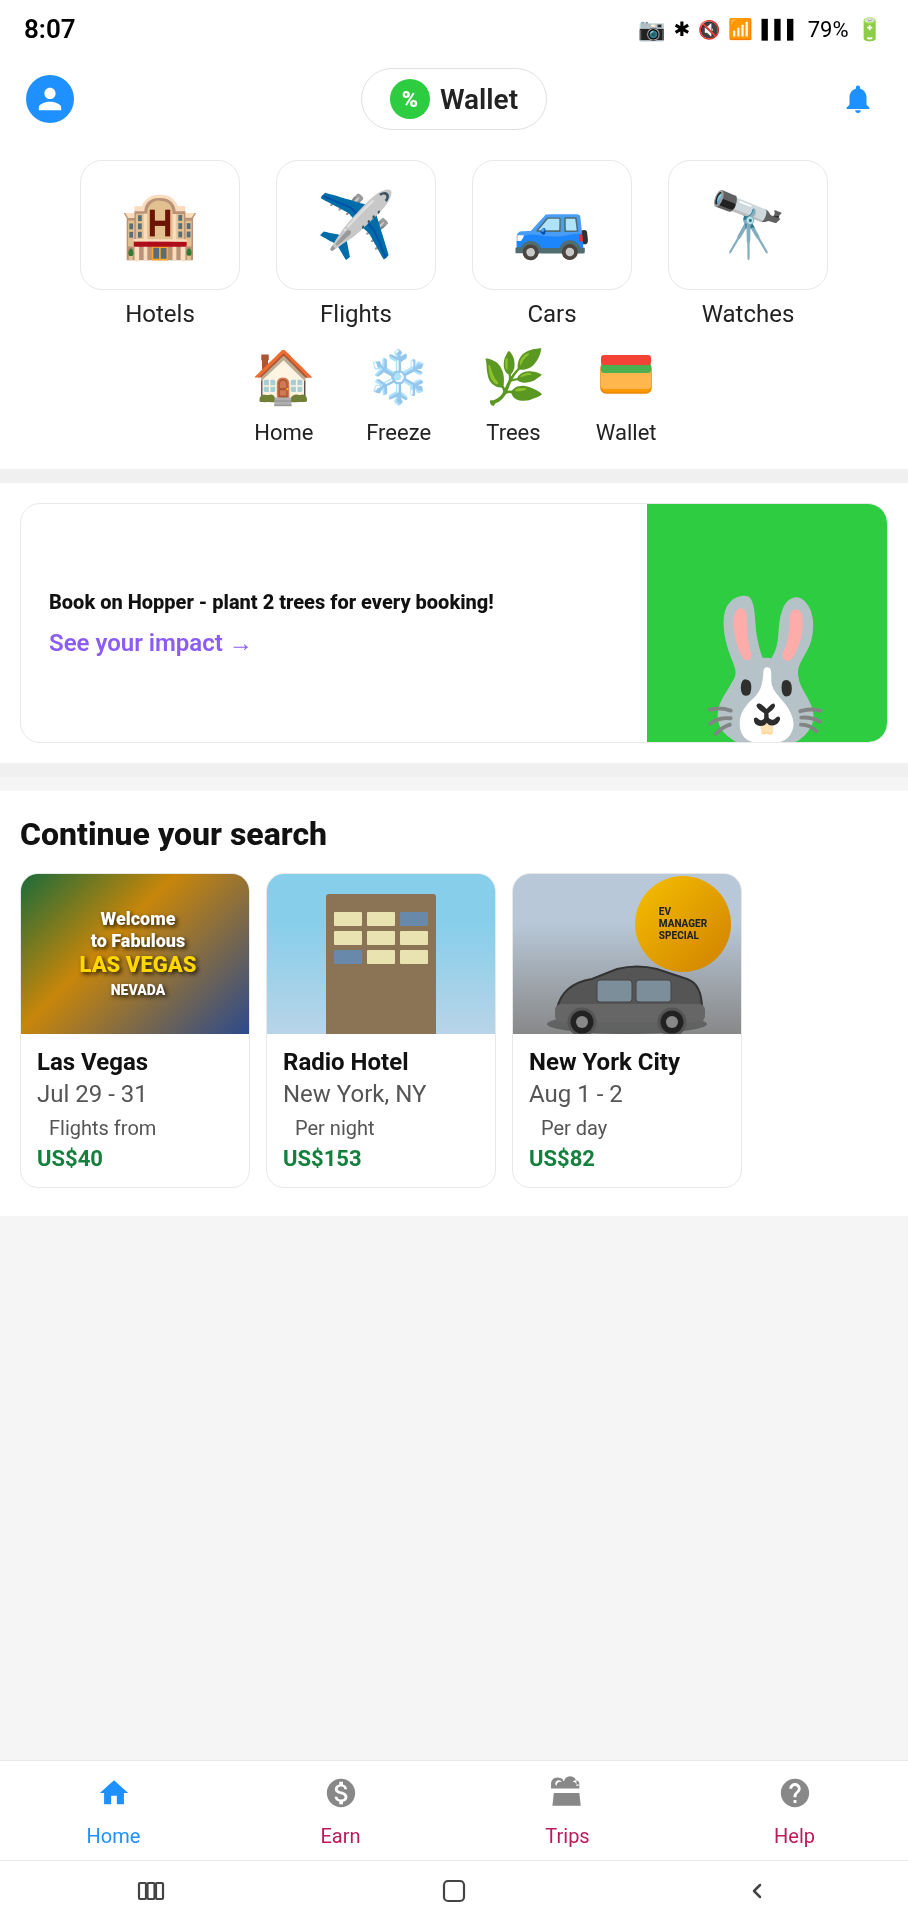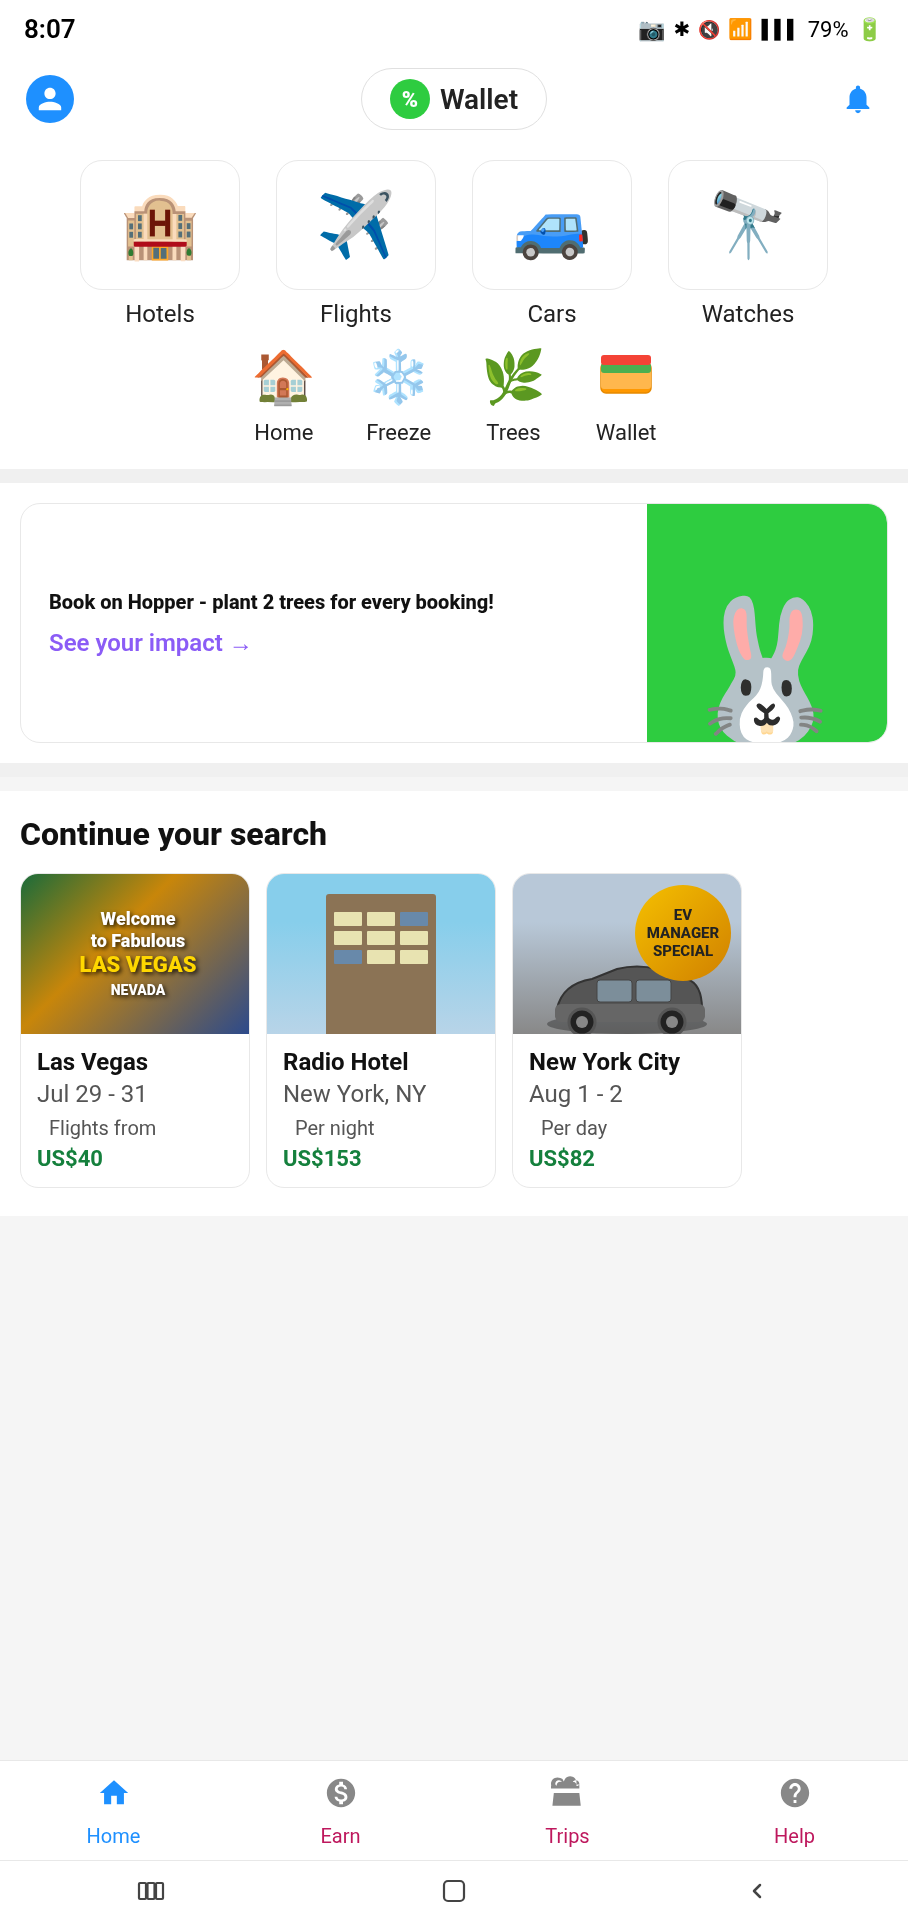--- a/index.html
+++ b/index.html
@@ -531,21 +531,21 @@
       <div class="card-body">
         <div class="card-city">Radio Hotel</div>
         <div class="card-dates">New York, NY</div>
         <div class="card-desc">Per night</div>
         <div class="card-price">US$153</div>
       </div>
     </div>
 
     <div class="search-card">
       <div class="card-image card-img-nyc" style="position:relative; background: linear-gradient(180deg, #b8c8d8 30%, #888 100%);">
-        <div style="position:absolute; top:11px; right:10px; background:linear-gradient(135deg, #f5c000, #d08000); border-radius:50%; width:96px; height:96px; display:flex; align-items:center; justify-content:center; text-align:center; font-weight:800; font-size:15px; color:#222; line-height:1.2; padding:10px; z-index:2;">
+        <div style="position:absolute; top:2px; right:10px; background:linear-gradient(135deg, #f5c000, #d08000); border-radius:50%; width:96px; height:96px; display:flex; align-items:center; justify-content:center; text-align:left; font-weight:800; font-size:10px; color:#222; line-height:1.2; padding:10px; z-index:2;">
           EV<br>MANAGER<br>SPECIAL
         </div>
         <div style="width:100%; height:100%; display:flex; align-items:flex-end; justify-content:center;">
           <svg width="180" height="90" viewBox="0 0 180 90">
             <ellipse cx="90" cy="80" rx="80" ry="10" fill="rgba(0,0,0,0.3)"></ellipse>
             <path d="M20 65 Q25 40 55 35 L80 25 Q100 20 120 25 L150 35 Q165 40 165 65 Z" fill="#555" stroke="#333" stroke-width="2"></path>
             <rect x="18" y="60" width="150" height="18" rx="6" fill="#666"></rect>
             <circle cx="45" cy="78" r="13" fill="#222" stroke="#555" stroke-width="3"></circle>
             <circle cx="45" cy="78" r="6" fill="#888"></circle>
             <circle cx="135" cy="78" r="13" fill="#222" stroke="#555" stroke-width="3"></circle>

